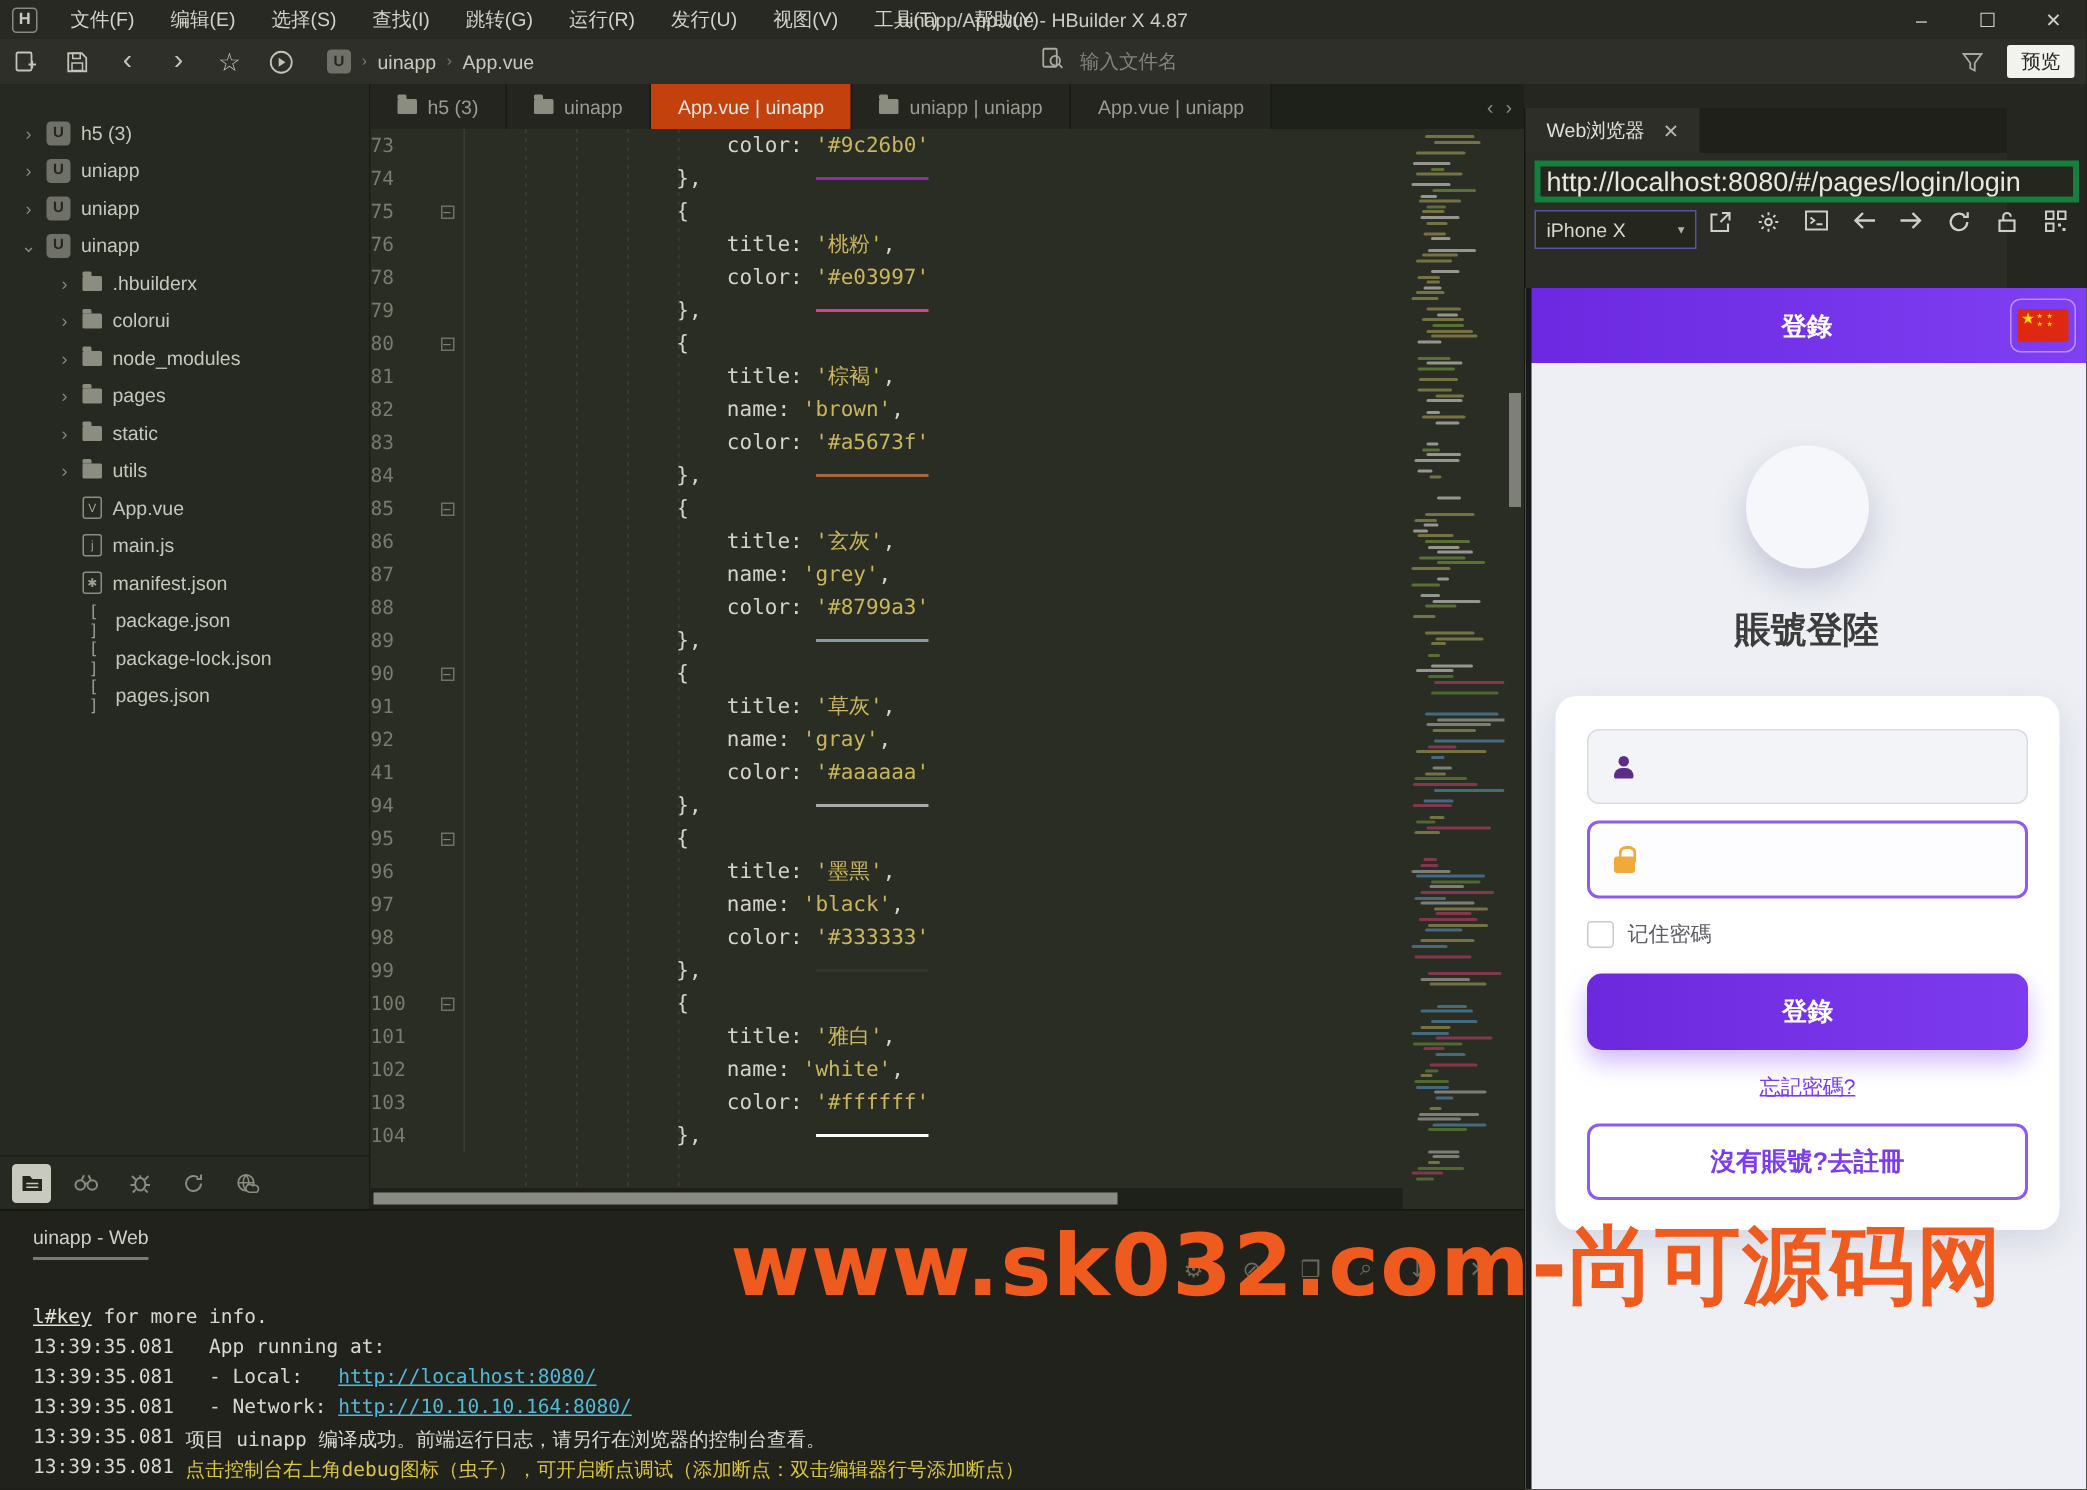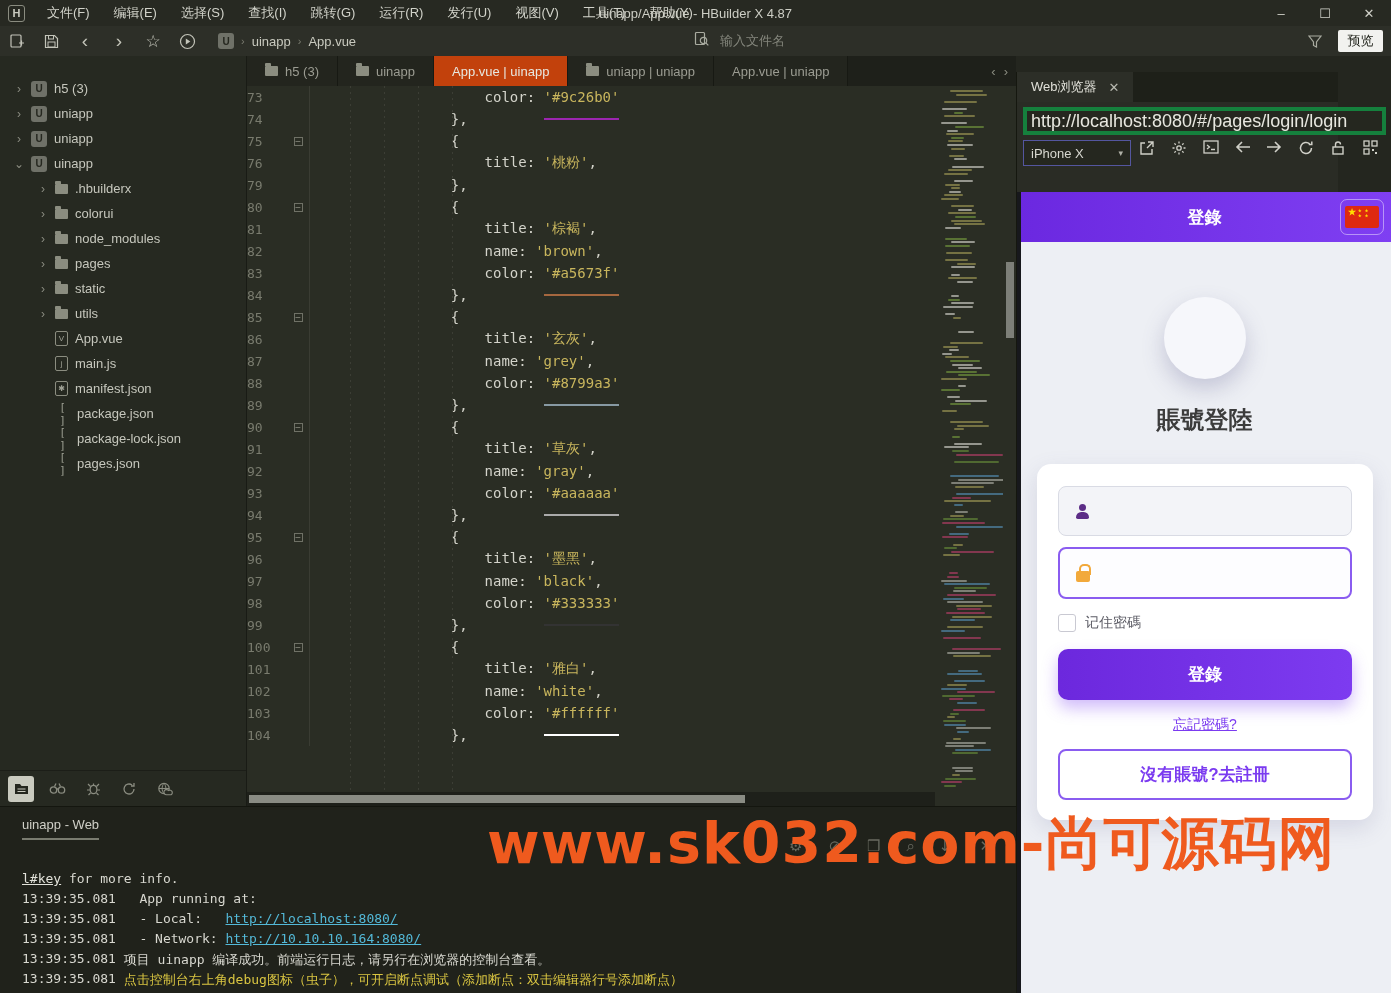--- a/index.html
+++ b/index.html
@@ -357,35 +357,36 @@
       <div class="guides">
         <div class="guide" style="left:34px"></div>
         <div class="guide" style="left:68px"></div>
         <div class="guide" style="left:102px"></div>
         <div class="guide" style="left:136px"></div>
       </div>
     <div class="code-line"><span class="gut">73</span><span class="foldbox"></span><span class="gutsep"></span><span class="ctext">                    color: <span class="chex" style="border-bottom-color: rgb(156, 38, 176);">'#9c26b0'</span></span></div>
         <div class="code-line"><span class="gut">74</span><span class="foldbox"></span><span class="gutsep"></span><span class="ctext">                },</span></div>
         <div class="code-line"><span class="gut">75</span><span class="foldbox"><i>–</i></span><span class="gutsep"></span><span class="ctext">                {</span></div>
         <div class="code-line"><span class="gut">76</span><span class="foldbox"></span><span class="gutsep"></span><span class="ctext">                    title: <span class="cstr">'桃粉'</span>,</span></div>
+        <div class="code-line"><span class="gut">78</span><span class="foldbox"></span><span class="gutsep"></span><span class="ctext">                    color: <span class="chex" style="border-bottom-color: rgb(224, 57, 151);">'#e03997'</span></span></div>
         <div class="code-line"><span class="gut">79</span><span class="foldbox"></span><span class="gutsep"></span><span class="ctext">                },</span></div>
         <div class="code-line"><span class="gut">80</span><span class="foldbox"><i>–</i></span><span class="gutsep"></span><span class="ctext">                {</span></div>
         <div class="code-line"><span class="gut">81</span><span class="foldbox"></span><span class="gutsep"></span><span class="ctext">                    title: <span class="cstr">'棕褐'</span>,</span></div>
         <div class="code-line"><span class="gut">82</span><span class="foldbox"></span><span class="gutsep"></span><span class="ctext">                    name: <span class="cstr">'brown'</span>,</span></div>
         <div class="code-line"><span class="gut">83</span><span class="foldbox"></span><span class="gutsep"></span><span class="ctext">                    color: <span class="chex" style="border-bottom-color: rgb(165, 103, 63);">'#a5673f'</span></span></div>
         <div class="code-line"><span class="gut">84</span><span class="foldbox"></span><span class="gutsep"></span><span class="ctext">                },</span></div>
         <div class="code-line"><span class="gut">85</span><span class="foldbox"><i>–</i></span><span class="gutsep"></span><span class="ctext">                {</span></div>
         <div class="code-line"><span class="gut">86</span><span class="foldbox"></span><span class="gutsep"></span><span class="ctext">                    title: <span class="cstr">'玄灰'</span>,</span></div>
         <div class="code-line"><span class="gut">87</span><span class="foldbox"></span><span class="gutsep"></span><span class="ctext">                    name: <span class="cstr">'grey'</span>,</span></div>
         <div class="code-line"><span class="gut">88</span><span class="foldbox"></span><span class="gutsep"></span><span class="ctext">                    color: <span class="chex" style="border-bottom-color: rgb(135, 153, 163);">'#8799a3'</span></span></div>
         <div class="code-line"><span class="gut">89</span><span class="foldbox"></span><span class="gutsep"></span><span class="ctext">                },</span></div>
         <div class="code-line"><span class="gut">90</span><span class="foldbox"><i>–</i></span><span class="gutsep"></span><span class="ctext">                {</span></div>
         <div class="code-line"><span class="gut">91</span><span class="foldbox"></span><span class="gutsep"></span><span class="ctext">                    title: <span class="cstr">'草灰'</span>,</span></div>
         <div class="code-line"><span class="gut">92</span><span class="foldbox"></span><span class="gutsep"></span><span class="ctext">                    name: <span class="cstr">'gray'</span>,</span></div>
-        <div class="code-line"><span class="gut">93</span><span class="foldbox"></span><span class="gutsep"></span><span class="ctext">                    color: <span class="chex" style="border-bottom-color: rgb(170, 170, 170);">'#aaaaaa'</span></span></div>
+        <div class="code-line"><span class="gut">41</span><span class="foldbox"></span><span class="gutsep"></span><span class="ctext">                    color: <span class="chex" style="border-bottom-color: rgb(170, 170, 170);">'#aaaaaa'</span></span></div>
         <div class="code-line"><span class="gut">94</span><span class="foldbox"></span><span class="gutsep"></span><span class="ctext">                },</span></div>
         <div class="code-line"><span class="gut">95</span><span class="foldbox"><i>–</i></span><span class="gutsep"></span><span class="ctext">                {</span></div>
         <div class="code-line"><span class="gut">96</span><span class="foldbox"></span><span class="gutsep"></span><span class="ctext">                    title: <span class="cstr">'墨黑'</span>,</span></div>
         <div class="code-line"><span class="gut">97</span><span class="foldbox"></span><span class="gutsep"></span><span class="ctext">                    name: <span class="cstr">'black'</span>,</span></div>
         <div class="code-line"><span class="gut">98</span><span class="foldbox"></span><span class="gutsep"></span><span class="ctext">                    color: <span class="chex" style="border-bottom-color: rgb(51, 51, 51);">'#333333'</span></span></div>
         <div class="code-line"><span class="gut">99</span><span class="foldbox"></span><span class="gutsep"></span><span class="ctext">                },</span></div>
         <div class="code-line"><span class="gut">100</span><span class="foldbox"><i>–</i></span><span class="gutsep"></span><span class="ctext">                {</span></div>
         <div class="code-line"><span class="gut">101</span><span class="foldbox"></span><span class="gutsep"></span><span class="ctext">                    title: <span class="cstr">'雅白'</span>,</span></div>
         <div class="code-line"><span class="gut">102</span><span class="foldbox"></span><span class="gutsep"></span><span class="ctext">                    name: <span class="cstr">'white'</span>,</span></div>
         <div class="code-line"><span class="gut">103</span><span class="foldbox"></span><span class="gutsep"></span><span class="ctext">                    color: <span class="chex" style="border-bottom-color: rgb(255, 255, 255);">'#ffffff'</span></span></div>

